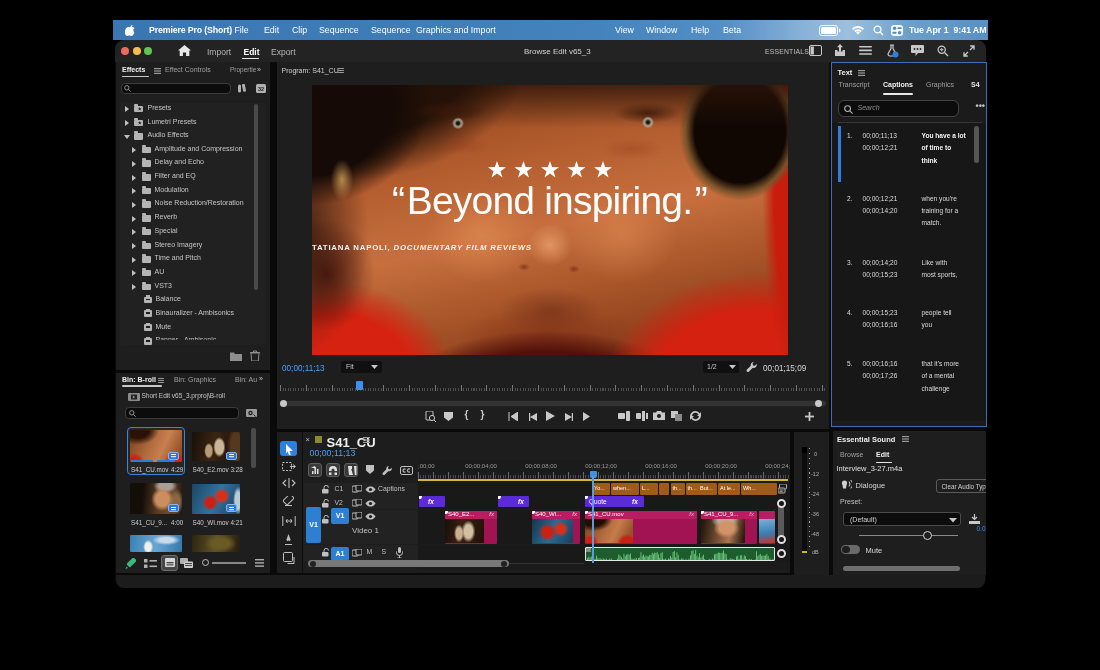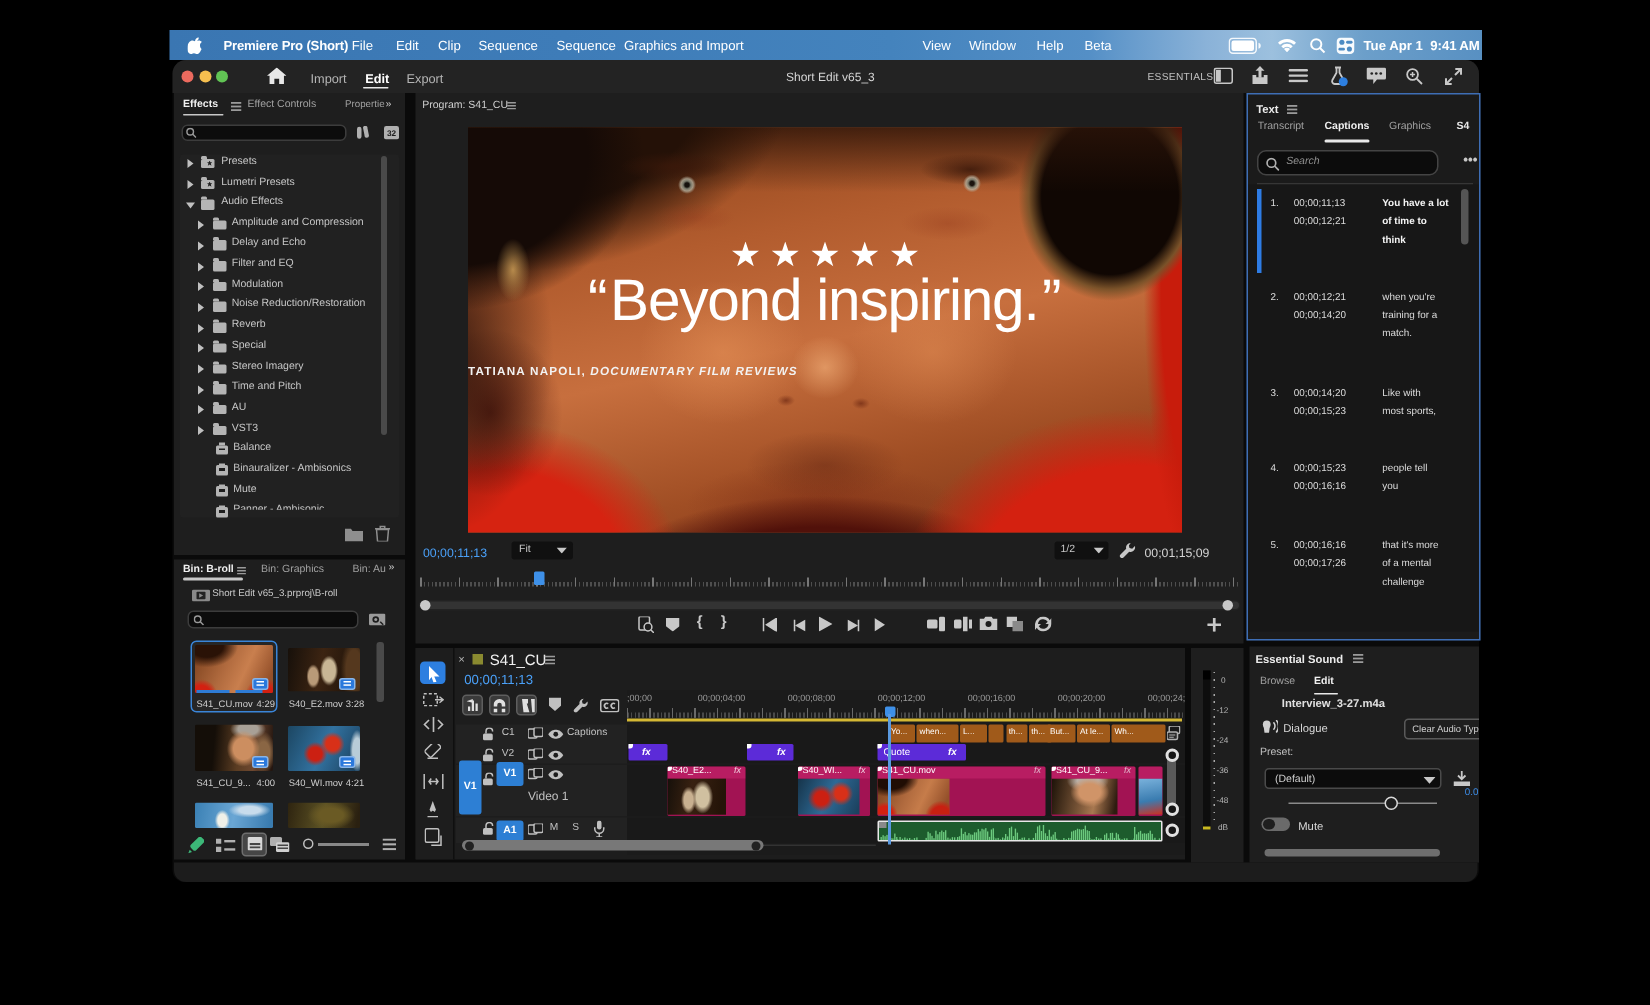--- a/index.html
+++ b/index.html
@@ -120,21 +120,21 @@
       <div class="tl" style="left:6px;background:#ec6a5e"></div>
       <div class="tl" style="left:17.5px;background:#f5bf4f"></div>
       <div class="tl" style="left:29px;background:#61c454"></div>
       <svg class="icon" style="left:63px;top:5px" width="13" height="12" viewBox="0 0 13 12">
         <path d="M6.5 0L0 5.5h1.7V11h3.2V7.5h3.2V11h3.2V5.5H13z" fill="#e8e8e8"></path>
       </svg>
       <span class="tx" style="left:92px;top:6.5px;font-size:8.5px;color:#b5b5b5">Import</span>
       <span class="tx" style="left:128.5px;top:6.5px;font-size:8.5px;color:#fff;font-weight:bold">Edit</span>
       <div class="underline" style="left:127px;top:17.5px;width:17px;height:1.5px"></div>
       <span class="tx" style="left:156px;top:6.5px;font-size:8.5px;color:#b5b5b5">Export</span>
-      <span class="tx" style="left:409px;top:6.5px;font-size:8px;color:#d5d5d5">Short Edit v65_3</span>
+      <span class="tx" style="left:409px;top:6.5px;font-size:8px;color:#d5d5d5">Browse Edit v65_3</span>
       <span class="tx" style="left:650px;top:7.5px;font-size:6.8px;color:#c0c0c0;letter-spacing:.2px">ESSENTIALS</span>
       <svg class="icon" style="left:694px;top:5px" width="13" height="11" viewBox="0 0 13 11">
         <rect x=".5" y=".5" width="12" height="10" rx="1.5" fill="none" stroke="#c8c8c8"></rect>
         <rect x="1.5" y="1.5" width="3.4" height="8" fill="#c8c8c8"></rect>
       </svg>
       <svg class="icon" style="left:719px;top:4px" width="12" height="13" viewBox="0 0 12 13">
         <path d="M6 0l3 3.2H7v4.6H5V3.2H3z" fill="#c8c8c8"></path>
         <path d="M1 6v6h10V6H8.5v1.5h-5V6z" fill="#c8c8c8"></path>
       </svg>
       <svg class="icon" style="left:744px;top:6px" width="13" height="9" viewBox="0 0 13 9">
@@ -591,21 +591,21 @@
       <svg class="icon" style="left:69px;top:5px" width="7" height="6" viewBox="0 0 7 6">
         <g fill="#9a9a9a">
           <rect width="7" height="1.2"></rect>
           <rect y="2.4" width="7" height="1.2"></rect>
           <rect y="4.8" width="7" height="1.2"></rect>
         </g>
       </svg>
       <span class="ptab" style="left:7.5px;top:20px">Browse</span>
       <span class="ptab on" style="left:43.5px;top:20px">Edit</span>
       <div class="underline" style="left:43px;top:30.5px;width:16px;height:1.5px"></div>
-      <span class="tx" style="left:22px;top:33px;font-size:7.5px;color:#e0e0e0;font-weight:bold">Interview_3-27.m4a</span>
+      <span class="tx" style="left:4px;top:33px;font-size:7.5px;color:#e0e0e0;font-weight:normal">Interview_3-27.m4a</span>
       <svg class="icon" style="left:8.5px;top:49px" width="11" height="9" viewBox="0 0 11 9">
         <circle cx="3.5" cy="3" r="2.6" fill="#d0d0d0"></circle>
         <path d="M1.5 4.5h4L5 8.5H2z" fill="#d0d0d0"></path>
         <path d="M8 1.5a4 4 0 0 1 0 5M9.8 0a6.5 6.5 0 0 1 0 8.4" stroke="#d0d0d0" fill="none" stroke-width="1"></path>
       </svg>
       <span class="tx" style="left:23px;top:49.5px;font-size:7.5px;color:#d8d8d8">Dialogue</span>
       <div class="abs" style="left:103px;top:48px;width:55px;height:13.5px;border:1px solid #5a5a5a;border-radius:3px">
         <span class="tx" style="left:5px;top:3px;font-size:6.3px;color:#d0d0d0">Clear Audio Typ</span>
       </div>
       <span class="tx" style="left:7.5px;top:67px;font-size:7px;color:#c0c0c0">Preset:</span>
@@ -657,21 +657,21 @@
         <circle cx="5.5" cy="7.5" r="1" fill="#1d1d1d"></circle>
         <path d="M2 10.5h7" stroke="#c0c0c0"></path>
       </svg>
       <svg class="icon" style="left:6px;top:120px" width="12" height="12" viewBox="0 0 12 12">
         <rect x=".5" y=".5" width="9" height="9" rx="1" fill="none" stroke="#c0c0c0"></rect>
         <path d="M11 5v6.5H4.5" stroke="#c0c0c0" fill="none"></path>
       </svg>
 
       <span class="tx" style="left:29px;top:2.5px;font-size:7.5px;color:#b8b8b8">×</span>
       <div class="abs" style="left:38.5px;top:4px;width:6.5px;height:6.5px;background:#8a8a30"></div>
-      <span class="tx" style="left:50px;top:2.5px;font-size:10px;color:#f0f0f0;font-weight:normal">S41_CU</span>
+      <span class="tx" style="left:50px;top:2.5px;font-size:13px;color:#f0f0f0;font-weight:bold">S41_CU</span>
       <svg class="icon" style="left:86px;top:4.5px" width="7" height="6" viewBox="0 0 7 6">
         <g fill="#9a9a9a">
           <rect width="7" height="1.2"></rect>
           <rect y="2.4" width="7" height="1.2"></rect>
           <rect y="4.8" width="7" height="1.2"></rect>
         </g>
       </svg>
       <span class="tx" style="left:33px;top:15.5px;font-size:8.8px;color:#4aa0f8">00;00;11;13</span>
 
       <div class="tbtn" style="left:31.5px;top:31px"></div>

